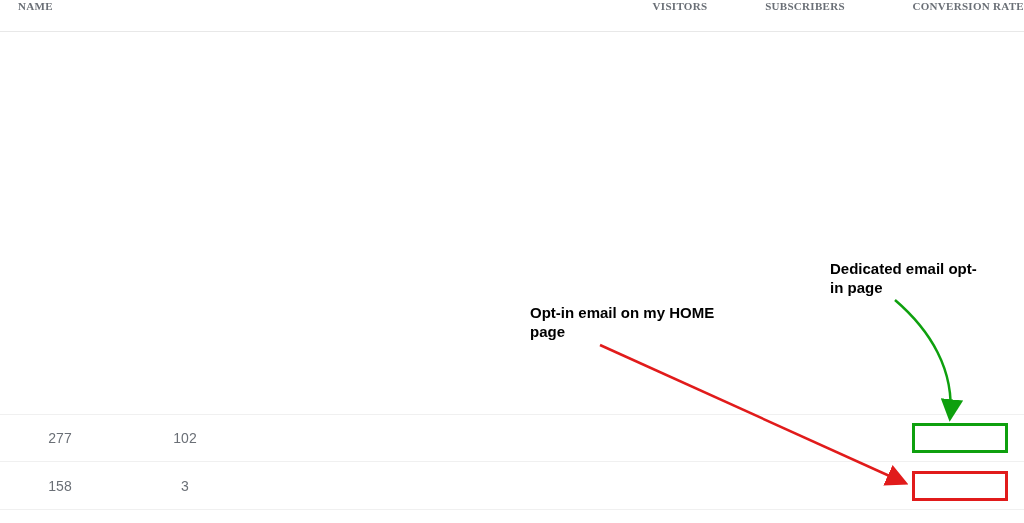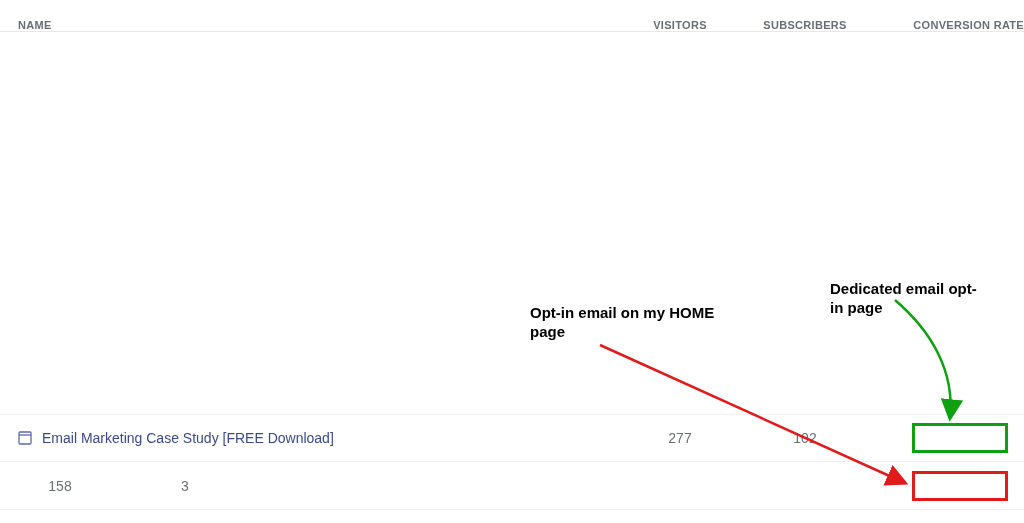--- a/index.html
+++ b/index.html
@@ -6,27 +6,28 @@
   body {
     font-family: "Segoe UI", Arial, sans-serif;
     background: #ffffff;
     width: 1024px;
     height: 523px;
     position: relative;
     overflow: hidden;
   }
   .header {
     display: flex;
-    align-items: flex-end;
+    align-items: flex-start;
     height: 32px;
     border-bottom: 1px solid #e8e8e8;
     font-size: 11px;
     font-weight: 700;
     color: #6a6f76;
     letter-spacing: 0.3px;
+    font-family: Liberation Serif, serif;
   }
   .col-name  { width: 620px; padding-left: 18px; text-align: left; }
   .col-vis   { width: 120px; text-align: center; }
   .col-sub   { width: 130px; text-align: center; }
   .col-conv  { width: 154px; text-align: right; padding-right: 0; }
   .row {
     display: flex;
     align-items: center;
     height: 48px;
     border-bottom: 1px solid #f0f0f0;
@@ -69,44 +70,35 @@
 
   .annot {
     position: absolute;
     font-weight: 700;
     font-size: 15px;
     color: #000;
     line-height: 1.25;
     font-family: Arial, sans-serif;
   }
   .annot1 { left: 530px; top: 304px; width: 190px; }
-  .annot2 { left: 830px; top: 260px; width: 160px; margin-top: 20px; }
+  .annot2 { left: 830px; top: 260px; width: 160px; }
 
   svg.arrow { position: absolute; pointer-events: none; overflow: visible; }
 </style>
 </head>
 <body>
 
 <div class="header">
   <div class="col-name">NAME</div>
   <div class="col-vis">VISITORS</div>
   <div class="col-sub">SUBSCRIBERS</div>
   <div class="col-conv">CONVERSION RATE</div>
 </div>
 
 <div class="row row1">
-  <div class="name-cell">
-    <span class="icon-page">
-      <svg viewBox="0 0 14 14">
-          <rect x="1" y="1" width="12" height="12" rx="1" fill="none" stroke="#5a6aa8" stroke-width="1.3"></rect>
-          <line x1="1" y1="4" x2="13" y2="4" stroke="#5a6aa8" stroke-width="1.3"></line>
-        </svg>
-    </span>
-    <span class="name-text">Email Marketing Case Study [FREE Download]</span>
-  </div>
   <div class="num-cell vis-cell">277</div>
   <div class="num-cell sub-cell">102</div>
 </div>
 
 <div class="row row2">
   <div class="num-cell vis-cell">158</div>
   <div class="num-cell sub-cell">3</div>
 </div>
 
 <div class="hl-green"></div>

